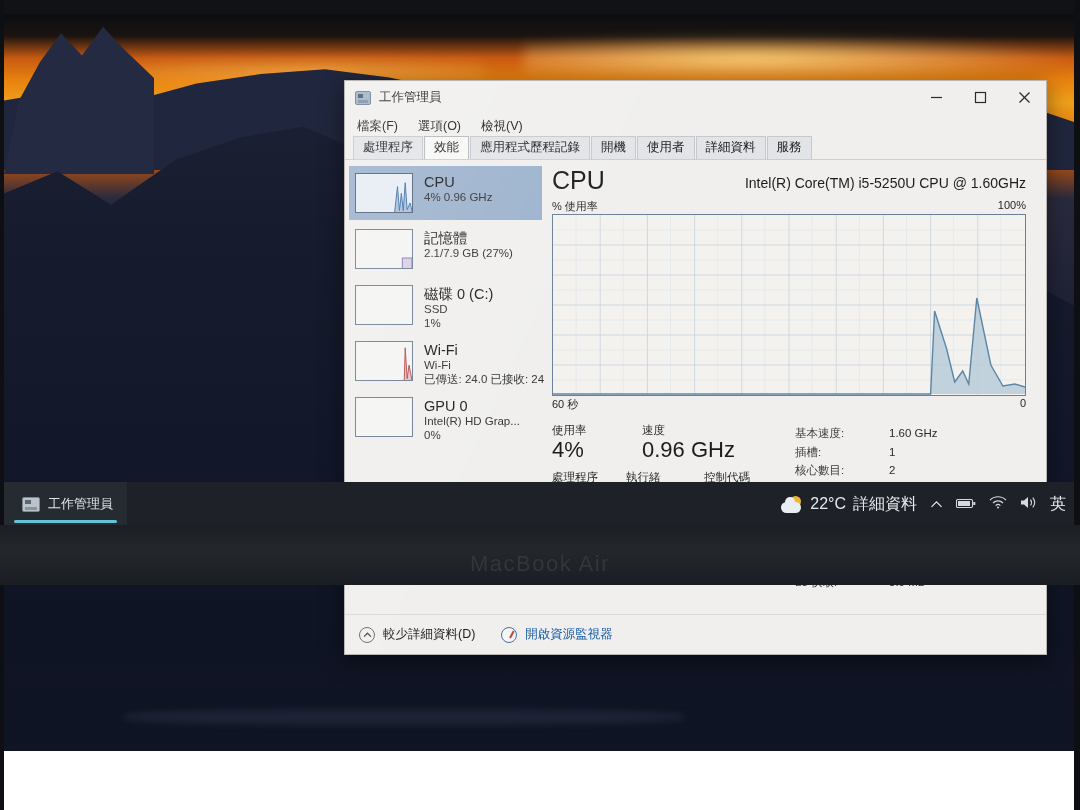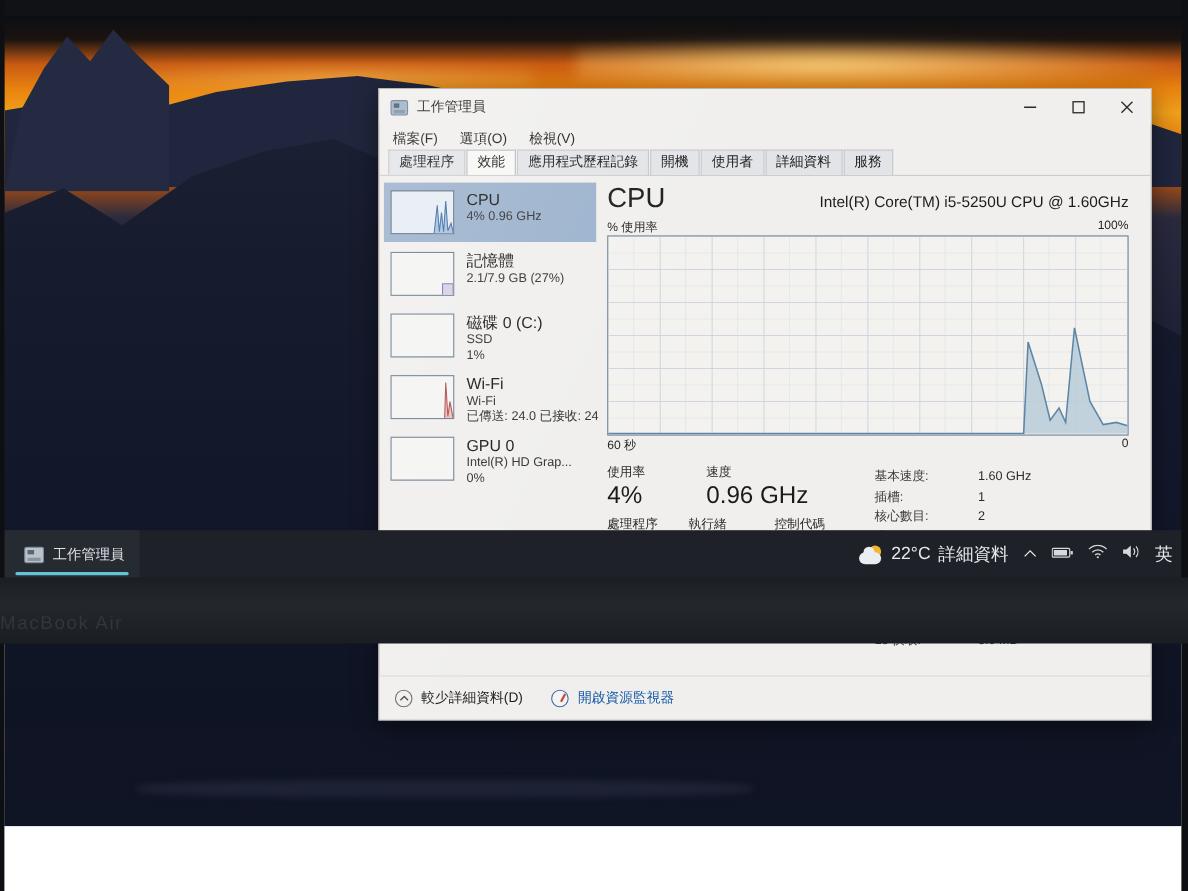--- a/index.html
+++ b/index.html
@@ -16,22 +16,22 @@
     background: #16181c;
   }
 
   
   .bezel-top    { position:absolute; left:0; top:0; width:1080px; height:14px; background:#101216; z-index:9; }
   .bezel-bottom { position:absolute; left:0; bottom:0; width:1080px; height:60px;
                   background: linear-gradient(#1b1e23, #24272c 40%, #1a1d21); z-index:9; }
   .bezel-left   { position:absolute; left:0; top:0; width:4px; height:810px; background:#0d0f12; z-index:9; }
   .bezel-right  { position:absolute; right:0; top:0; width:6px; height:810px; background:#0d0f12; z-index:9; }
   .macbook-label {
-    position:absolute; left:0; bottom:8px; width:1080px; 
-    color:#33363c; font-size:17px; letter-spacing:1.5px; z-index:10;
+    position:absolute; left:0; bottom:8px; width:1080px; text-align:center;
+    color:#33363c; font-size:22px; letter-spacing:1.5px; z-index:10;
     font-family:"Liberation Sans", sans-serif;
   }
 
   
   #desktop {
     position:absolute; left:4px; top:14px; width:1070px; height:737px;
     overflow:hidden;
     background:
       linear-gradient(180deg,
         #0b0d12 0%,

